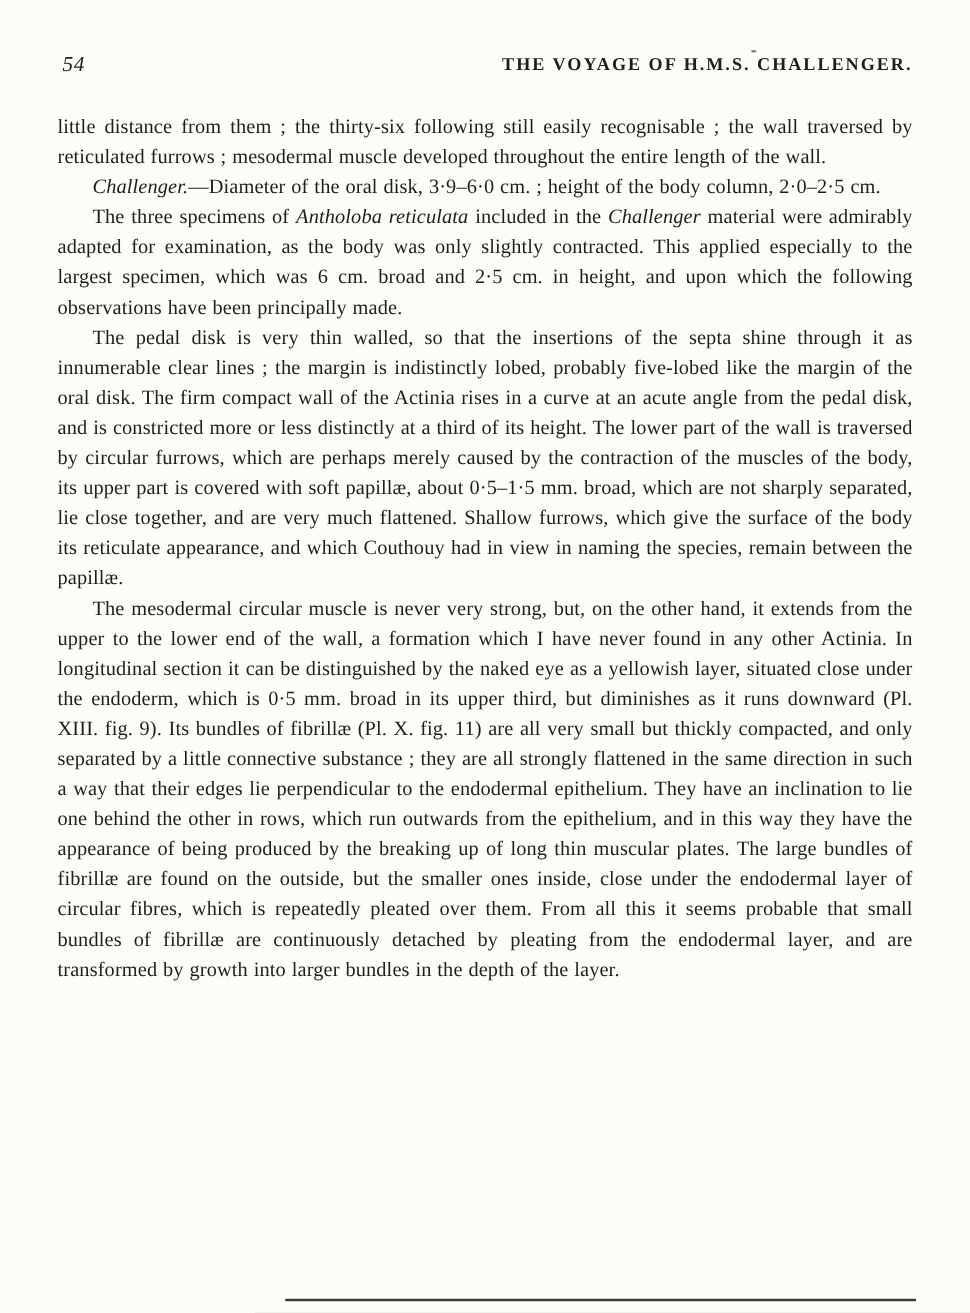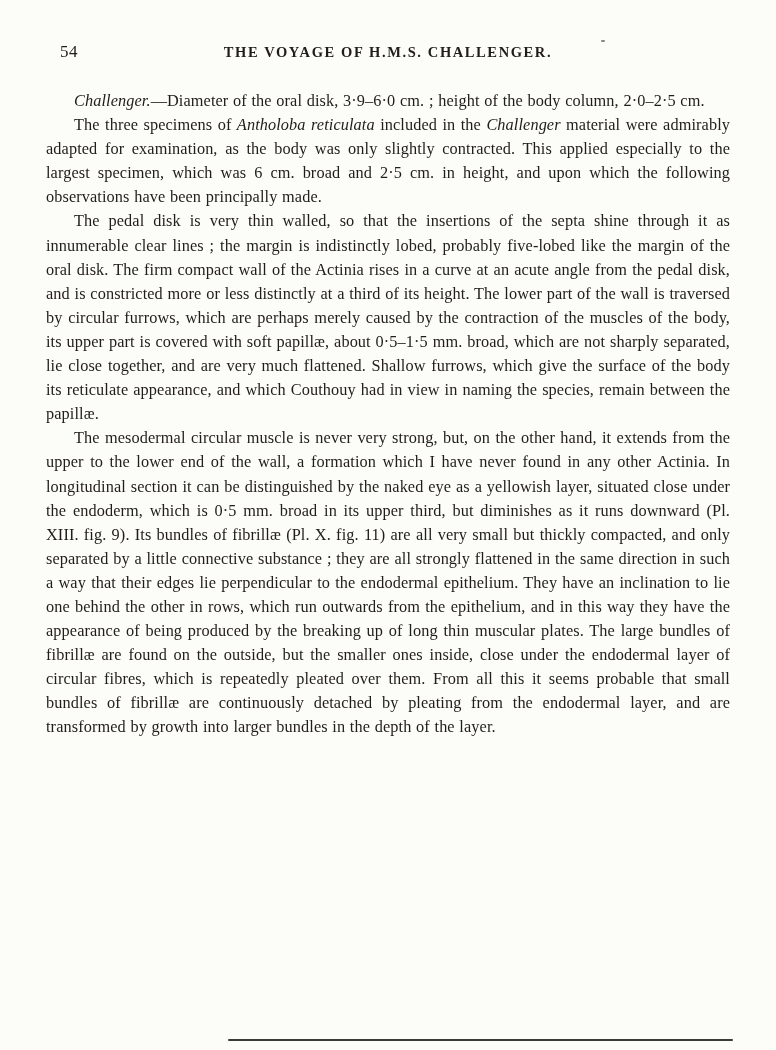--- a/index.html
+++ b/index.html
@@ -18,28 +18,29 @@
     box-sizing: border-box;
     padding: 42px 46px 0 46px;
     overflow: hidden;
   }
   .header {
     position: relative;
     height: 22px;
   }
   .pagenum {
     position: absolute;
-    left: 14px;
+    left: 4px;
     top: 0;
     font-size: 17px;
     letter-spacing: 0.5px;
+    font-style: italic;
   }
   .running-title {
     display: block;
-    text-align: center;
+    text-align: right;
     font-size: 14.5px;
     font-weight: 700;
     letter-spacing: 1.6px;
     padding-top: 2px;
   }
   .body-text {
     margin-top: 25px;
     font-size: 16.3px;
     line-height: 24.1px;
     letter-spacing: 0.1px;
@@ -80,20 +81,21 @@
 
 <div class="page">
 
   <div class="header">
     <span class="pagenum">54</span>
     <span class="running-title">THE VOYAGE OF H.M.S. CHALLENGER.</span>
   </div>
 
   <div class="body-text">
 
+    <p class="noindent"><span>little distance from them ; the thirty-six following still easily recognisable ; the wall traversed by reticulated furrows ; mesodermal muscle developed throughout the entire length of the wall.</span></p>
 
 
     <p><span class="i">Challenger.</span><span>—Diameter of the oral disk, 3·9–6·0 cm. ; height of the body column, 2·0–2·5 cm.</span></p>
 
     <p><span>The three specimens of </span><span class="i">Antholoba reticulata</span><span> included in the </span><span class="i">Challenger</span><span> material were admirably adapted for examination, as the body was only slightly contracted. This applied especially to the largest specimen, which was 6 cm. broad and 2·5 cm. in height, and upon which the following observations have been principally made.</span></p>
 
     <p><span>The pedal disk is very thin walled, so that the insertions of the septa shine through it as innumerable clear lines ; the margin is indistinctly lobed, probably five-lobed like the margin of the oral disk. The firm compact wall of the Actinia rises in a curve at an acute angle from the pedal disk, and is constricted more or less distinctly at a third of its height. The lower part of the wall is traversed by circular furrows, which are perhaps merely caused by the contraction of the muscles of the body, its upper part is covered with soft papillæ, about 0·5–1·5 mm. broad, which are not sharply separated, lie close together, and are very much flattened. Shallow furrows, which give the surface of the body its reticulate appearance, and which Couthouy had in view in naming the species, remain between the papillæ.</span></p>
 
     <p><span>The mesodermal circular muscle is never very strong, but, on the other hand, it extends from the upper to the lower end of the wall, a formation which I have never found in any other Actinia. In longitudinal section it can be distinguished by the naked eye as a yellowish layer, situated close under the endoderm, which is 0·5 mm. broad in its upper third, but diminishes as it runs downward (Pl. XIII. fig. 9). Its bundles of fibrillæ (Pl. X. fig. 11) are all very small but thickly compacted, and only separated by a little connective substance ; they are all strongly flattened in the same direction in such a way that their edges lie perpendicular to the endodermal epithelium. They have an inclination to lie one behind the other in rows, which run outwards from the epithelium, and in this way they have the appearance of being produced by the breaking up of long thin muscular plates. The large bundles of fibrillæ are found on the outside, but the smaller ones inside, close under the endodermal layer of circular fibres, which is repeatedly pleated over them. From all this it seems probable that small bundles of fibrillæ are continuously detached by pleating from the endodermal layer, and are transformed by growth into larger bundles in the depth of the layer.</span></p>
 

